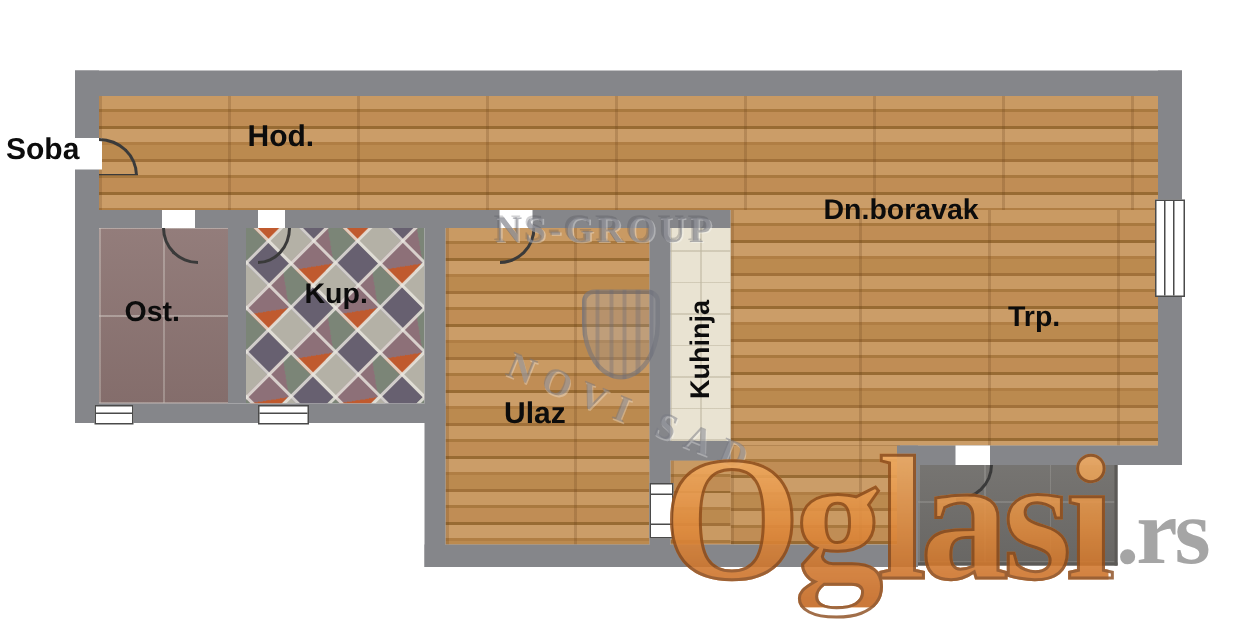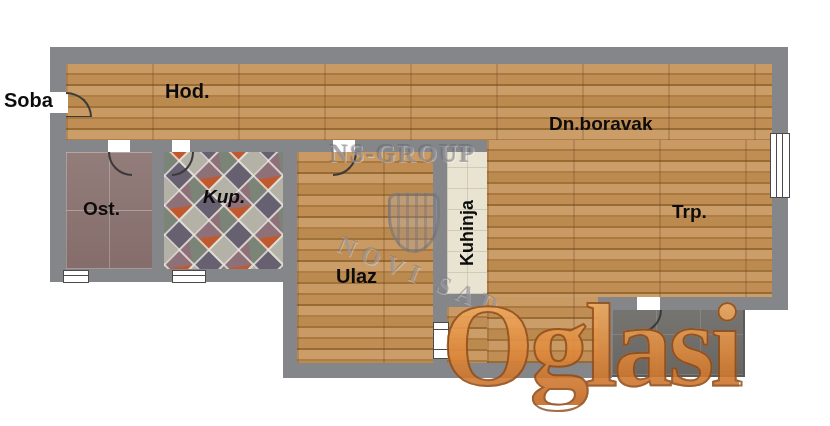--- a/index.html
+++ b/index.html
@@ -151,22 +151,23 @@
   <div class="abs vent" style="left:172px;top:270px;width:32px;height:11px;"></div>
 
   <div class="abs wm-agency" style="left:330px;top:140px;width:165px;">
     <div class="wm-line1">NS-GROUP</div>
   </div>
   <div class="abs wm-shield" style="left:388px;top:193px;"></div>
   <div class="abs wm-city" style="left:344px;top:230px;">NOVI SAD</div>
 
   <div class="abs room-label label-big" style="left:4px;top:89px;">Soba</div>
   <div class="abs room-label label-big" style="left:165px;top:80px;">Hod.</div>
-  <div class="abs room-label" style="left:549px;top:113px;">Dn.boravak</div>
+  <div class="abs room-label" style="left:549px;top:130px;">Dn.boravak</div>
   <div class="abs room-label" style="left:672px;top:201px;">Trp.</div>
   <div class="abs room-label" style="left:83px;top:198px;">Ost.</div>
-  <div class="abs room-label" style="left:203px;top:186px;font-style:italic;">Kup.</div>
+  <div class="abs room-label" style="left:203px;top:186px;">Kup.</div>
   <div class="abs room-label label-big" style="left:336px;top:265px;">Ulaz</div>
   <div class="abs room-label label-vertical" style="left:467px;top:233px;">Kuhinja</div>
 
   <div class="abs wm-site wm-site-name" style="left:442px;top:287px;">Oglasi</div>
+  <div class="abs wm-site wm-site-tld" style="left:744px;top:324px;">.rs</div>
 
 </div>
 
 </body></html>

